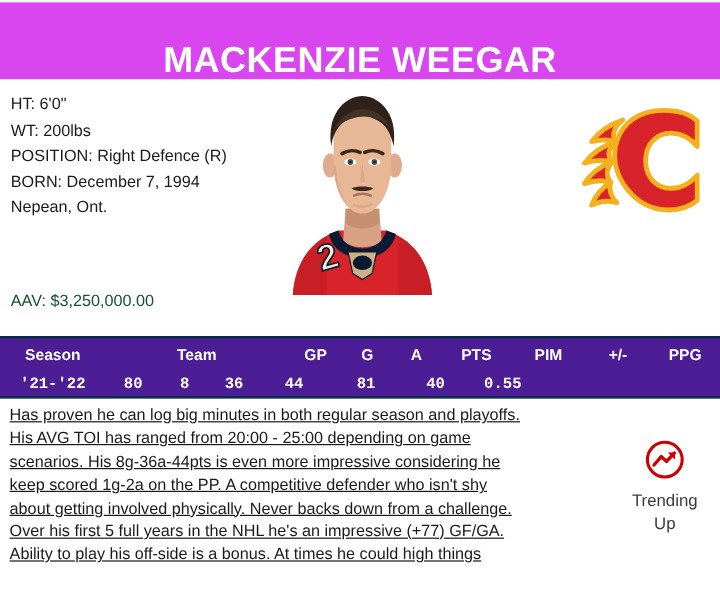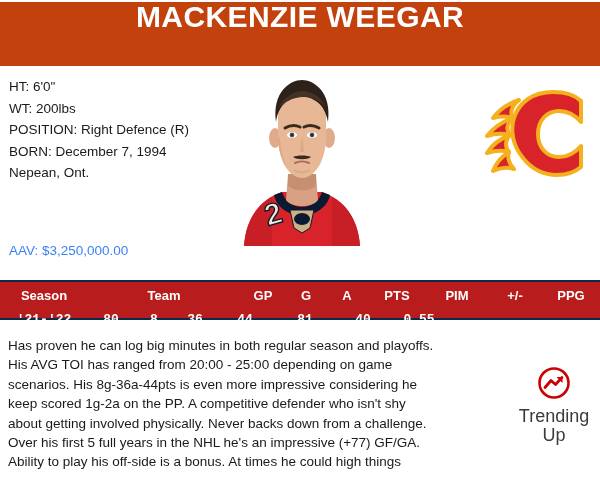--- a/index.html
+++ b/index.html
@@ -16,23 +16,23 @@
     color: #1a1a1a;
   }
 
   
   .name-header {
     position: absolute;
     left: 0;
     top: 2px;
     width: 600px;
     height: 64px;
-    background: #c2410c;
+    background: #d946ef;
     display: flex;
-    align-items: flex-start;
+    align-items: flex-end;
     justify-content: center;
   }
   .name-header .player-name {
     color: #ffffff;
     font-size: 30px;
     font-weight: bold;
     letter-spacing: 0.4px;
     font-family: "Liberation Sans", sans-serif;
     text-align: center;
     line-height: 1;
@@ -50,21 +50,21 @@
     line-height: 21.5px;
     color: #1a1a1a;
     white-space: nowrap;
   }
   .aav-line {
     position: absolute;
     left: 9px;
     top: 240px;
     font-size: 13.5px;
     line-height: 21.5px;
-    color: #3b82f6;
+    color: #14532d;
     white-space: nowrap;
   }
 
   
   .photo-wrap {
     position: absolute;
     left: 238px;
     top: 78px;
     width: 128px;
     height: 168px;
@@ -82,22 +82,22 @@
     height: 104px;
   }
   .team-logo svg { display: block; }
 
   
   .stats-table {
     position: absolute;
     left: 0;
     top: 280px;
     width: 600px;
-    height: 40px;
-    background: #b91c1c;
+    height: 52px;
+    background: #4c1d95;
     border-top: 2px solid #0a2b4a;
     border-bottom: 2px solid #0a2b4a;
     box-sizing: border-box;
   }
   .stats-row {
     display: flex;
     width: 100%;
     height: 24px;
     align-items: center;
   }
@@ -125,34 +125,34 @@
   
   .report {
     position: absolute;
     left: 8px;
     top: 336px;
     width: 508px;
     font-size: 13.5px;
     line-height: 19.4px;
     color: #1a1a1a;
   }
-  .report-line { white-space: nowrap; }
+  .report-line { white-space: nowrap; text-decoration: underline; }
 
   
   .trending {
     position: absolute;
     left: 512px;
     top: 366px;
     width: 84px;
     text-align: center;
   }
   .trend-icon { display: block; margin: 0 auto; }
   .trend-label {
     margin-top: 3px;
-    font-size: 18px;
+    font-size: 14px;
     line-height: 19px;
     color: #3a3a3a;
   }
 </style>
 </head>
 <body>
 
 <div class="name-header">
   <div class="player-name">MACKENZIE WEEGAR</div>
 </div>

